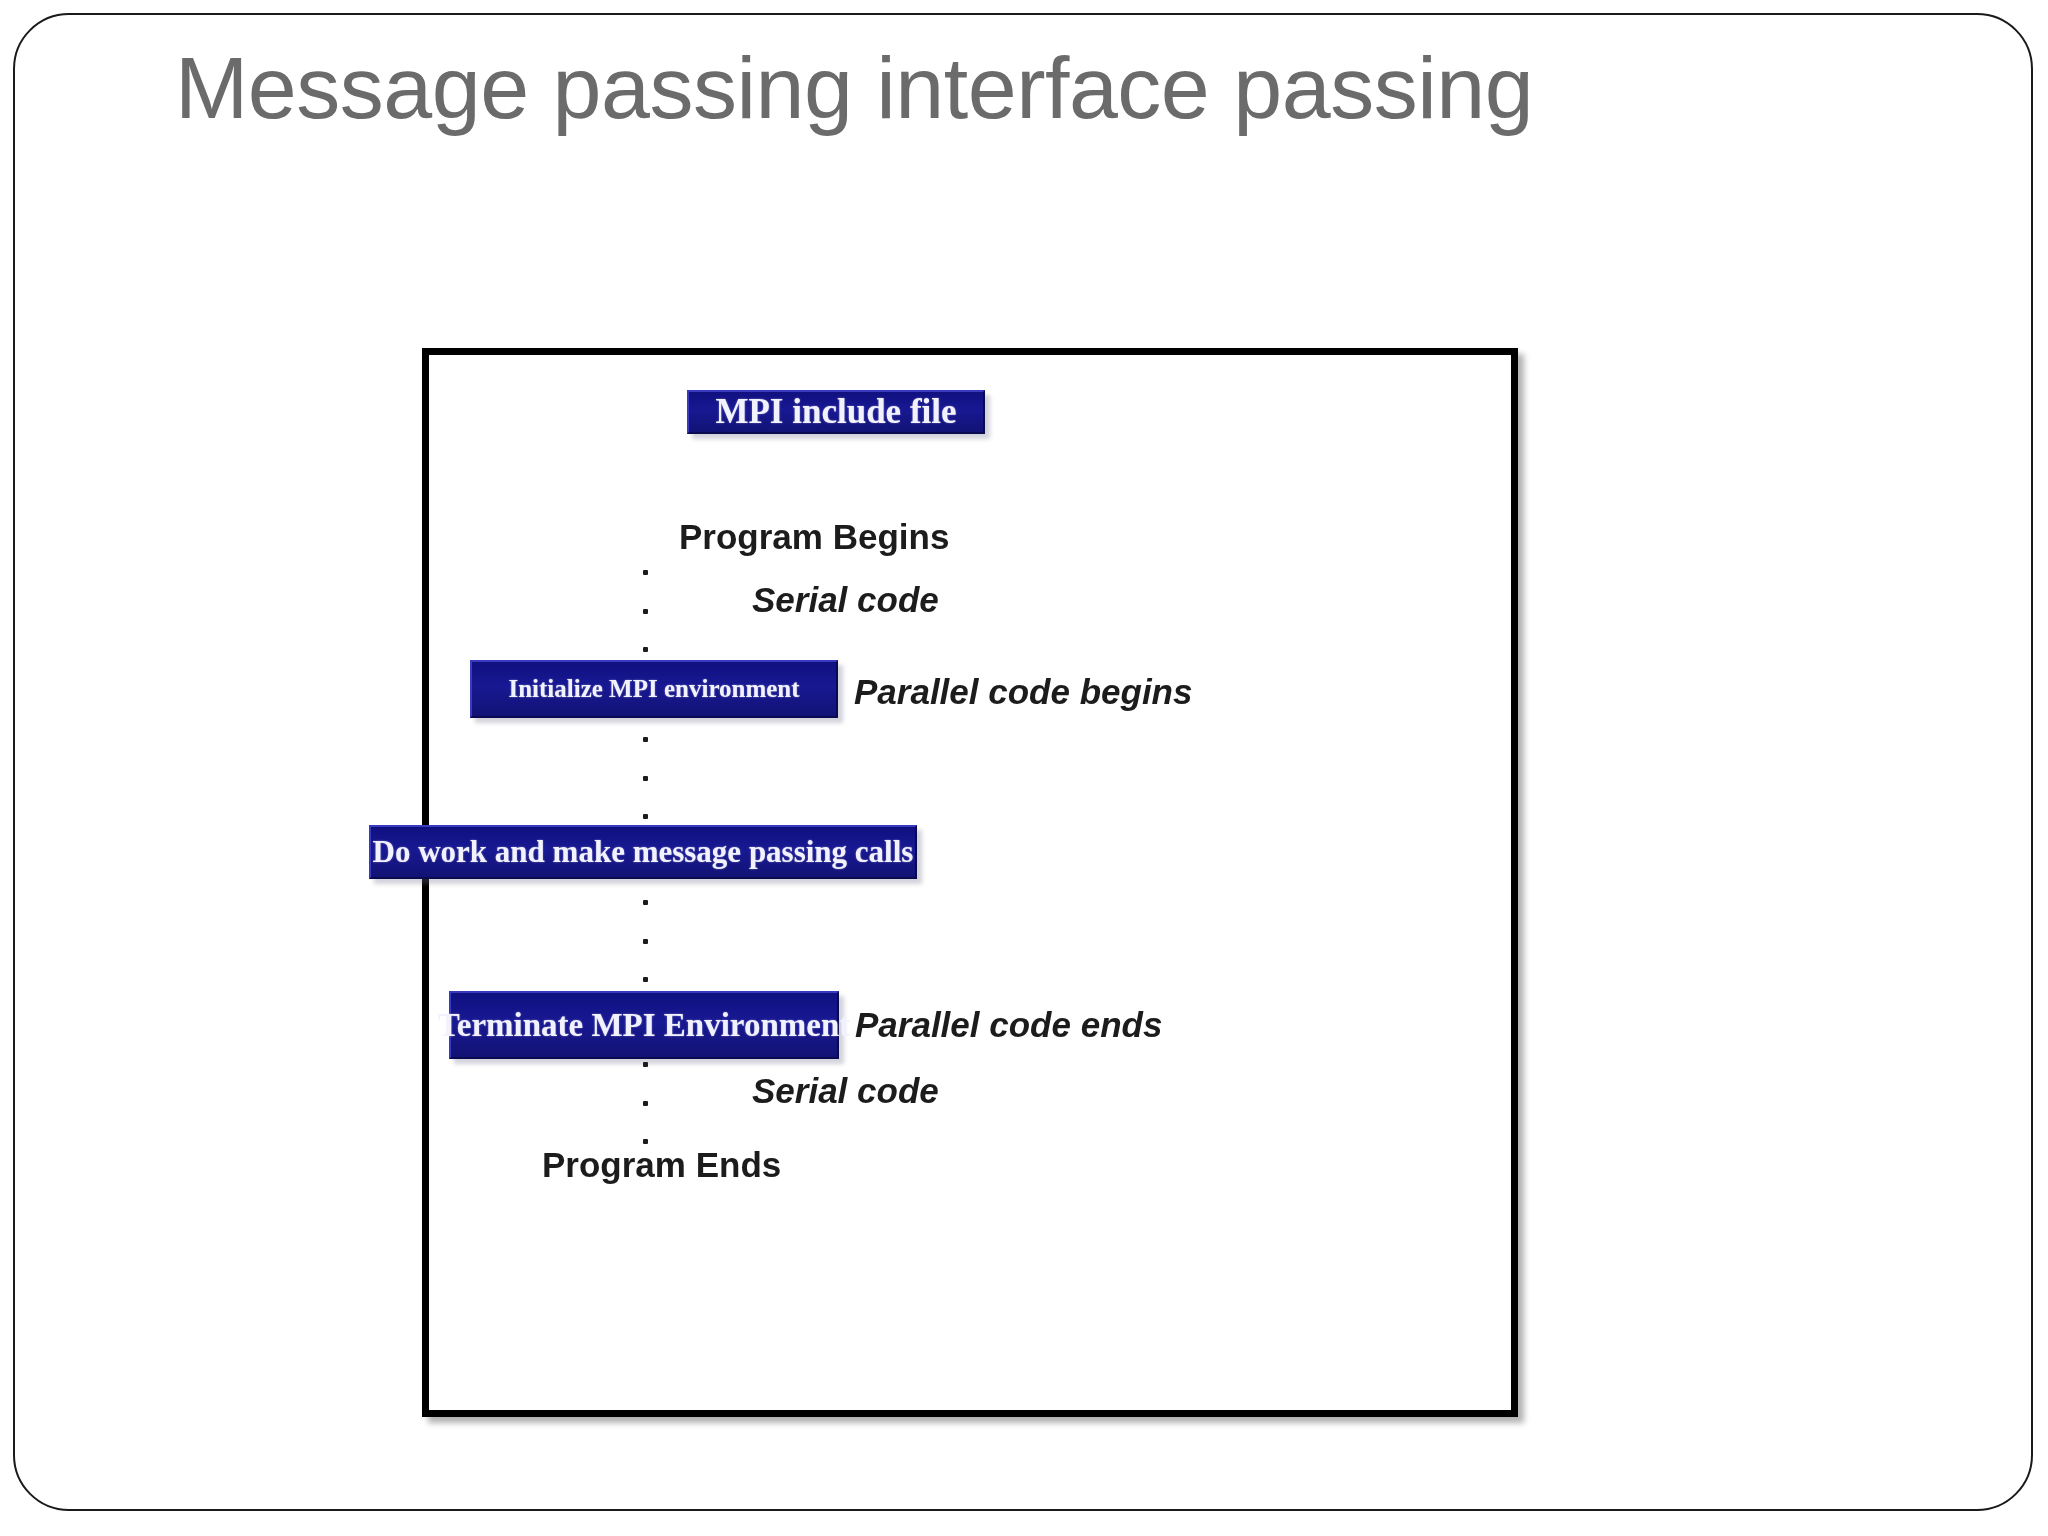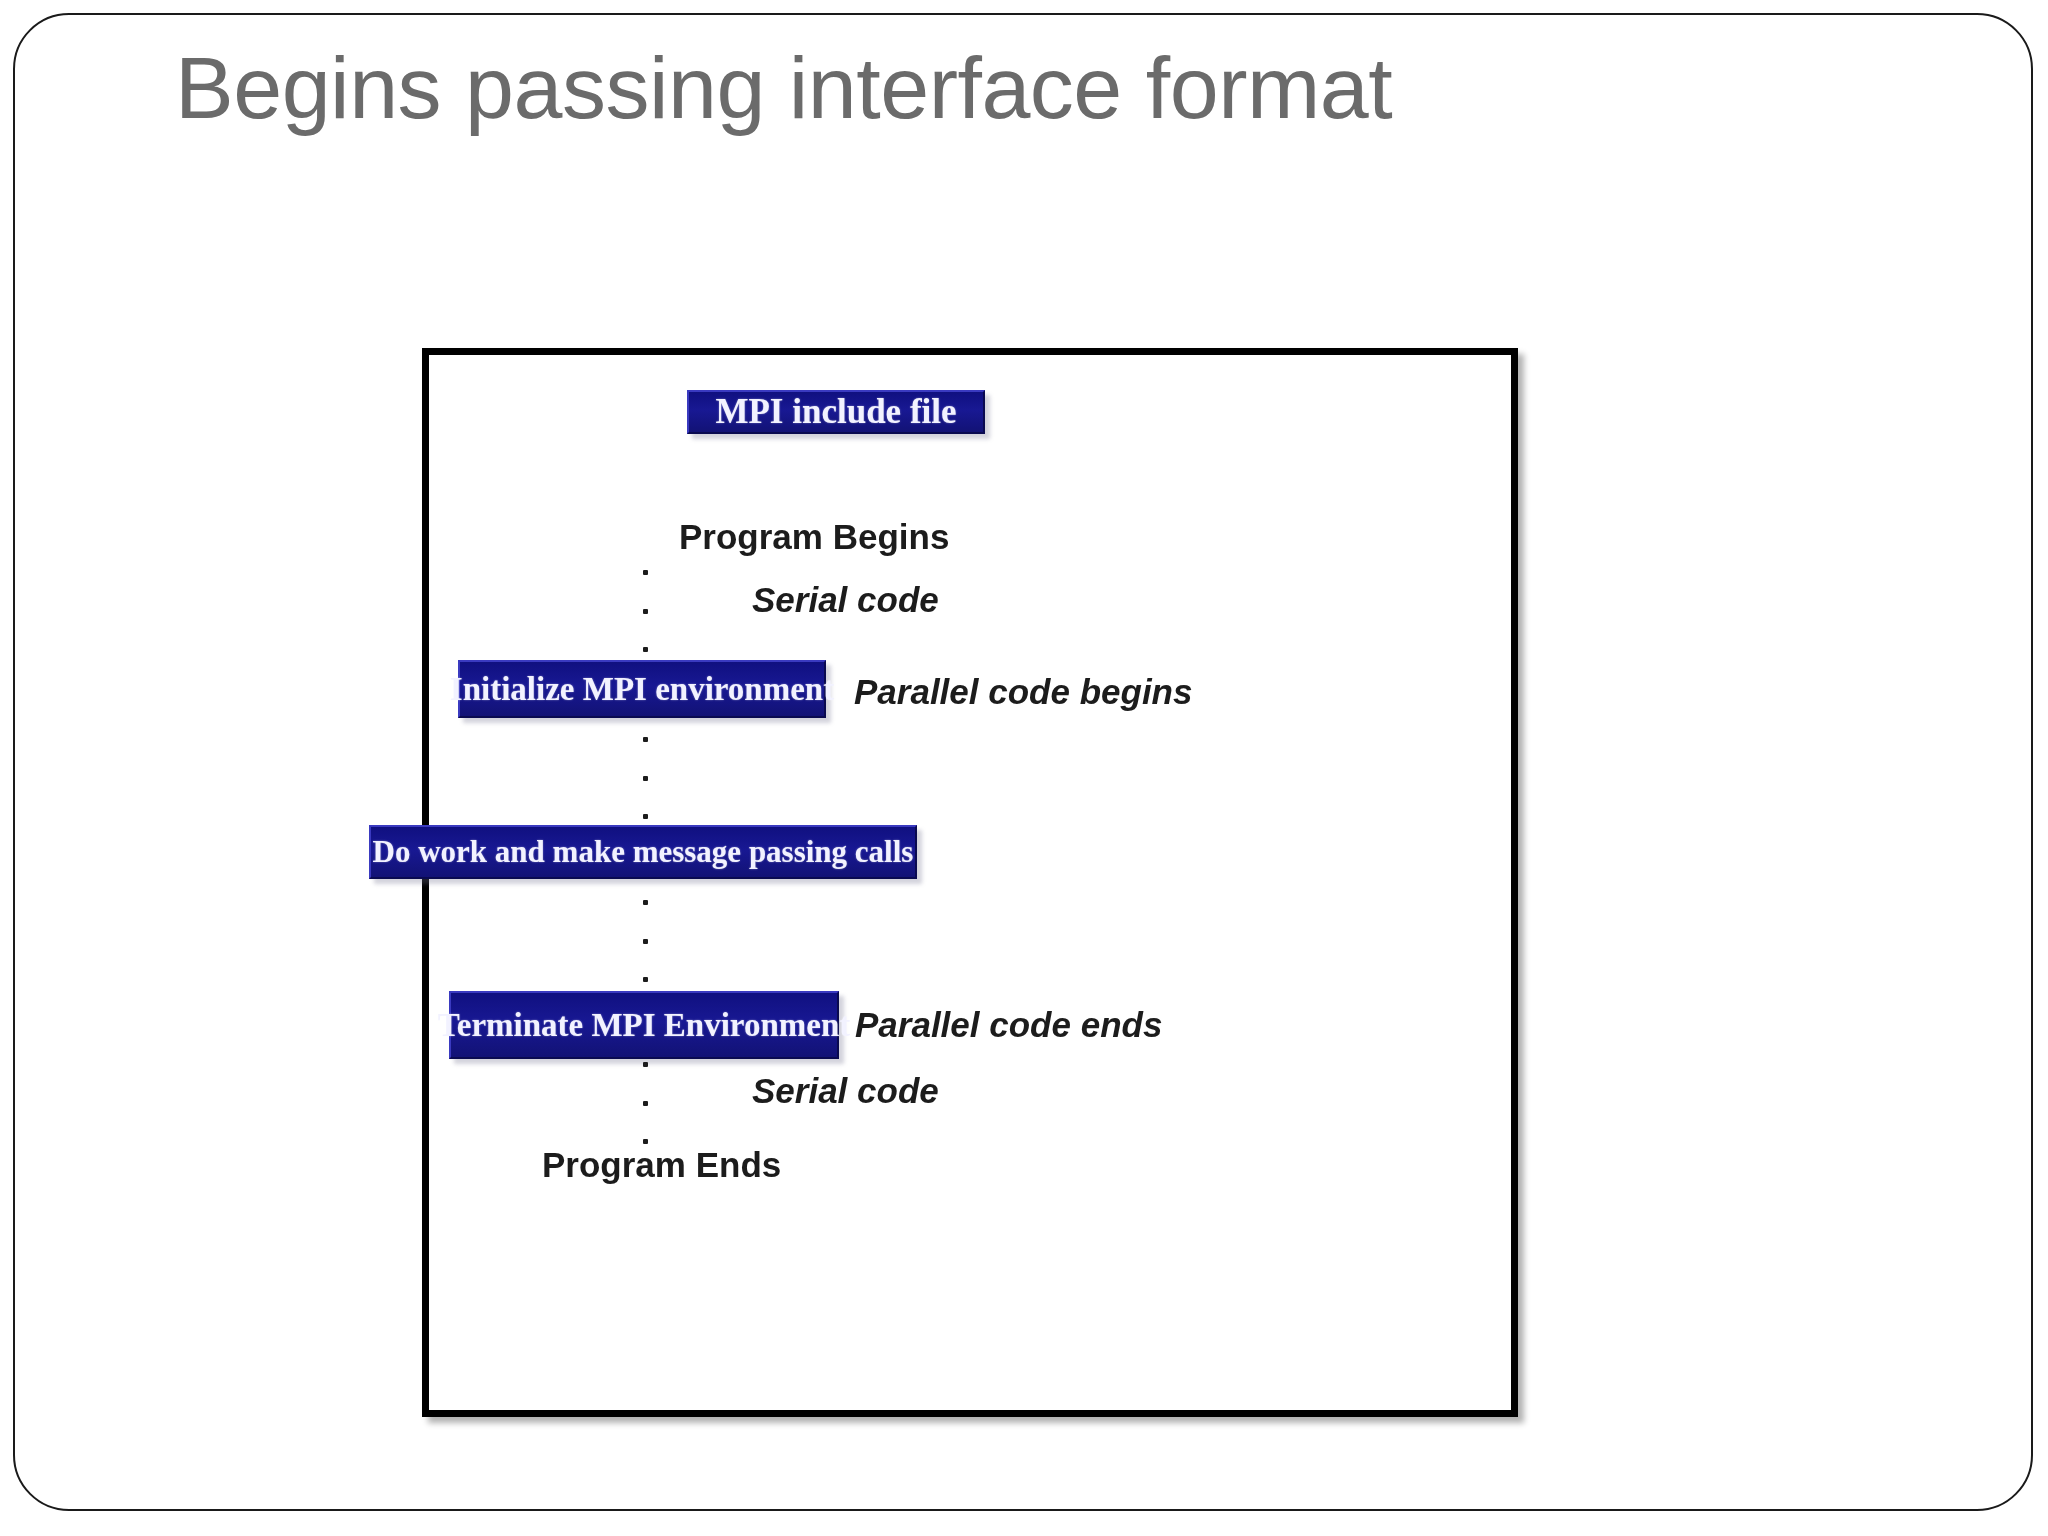--- a/index.html
+++ b/index.html
@@ -105,39 +105,39 @@
     height: 5px;
     background: #1c1c1c;
     border-radius: 1px;
   }
 </style>
 </head>
 <body>
 
 <div id="slide">
 
-  <div id="title">Begins passing interface format</div>
+  <div id="title">Message passing interface passing</div>
 
   <div id="diagram-frame">
     <div id="diagram-inner">
 
       <div class="blue-box" style="left:258px; top:35px; width:298px; height:44px; font-size:35px;">MPI include file</div>
 
 
       <div class="lbl" style="left:250px; top:162px; font-size:35px;">Program Begins</div>
 
       <div class="dots" style="left:212px; top:215px; width:8px; height:82px;">
         <span class="dot"></span>
         <span class="dot"></span>
         <span class="dot"></span>
       </div>
 
       <div class="lbl italic" style="left:323px; top:225px; font-size:35px;">Serial code</div>
 
-      <div class="blue-box" style="left:29px; top:305px; width:368px; height:58px; font-size:33px;">Initialize MPI environment</div>
+      <div class="blue-box" style="left:41px; top:305px; width:368px; height:58px; font-size:25px;">Initialize MPI environment</div>
 
       <div class="lbl italic" style="left:425px; top:317px; font-size:35px;">Parallel code begins</div>
 
       <div class="dots" style="left:212px; top:382px; width:8px; height:82px;">
         <span class="dot"></span>
         <span class="dot"></span>
         <span class="dot"></span>
       </div>
 
       <div class="blue-box" style="left:-60px; top:470px; width:548px; height:54px; font-size:31px;">Do work and make message passing calls</div>

